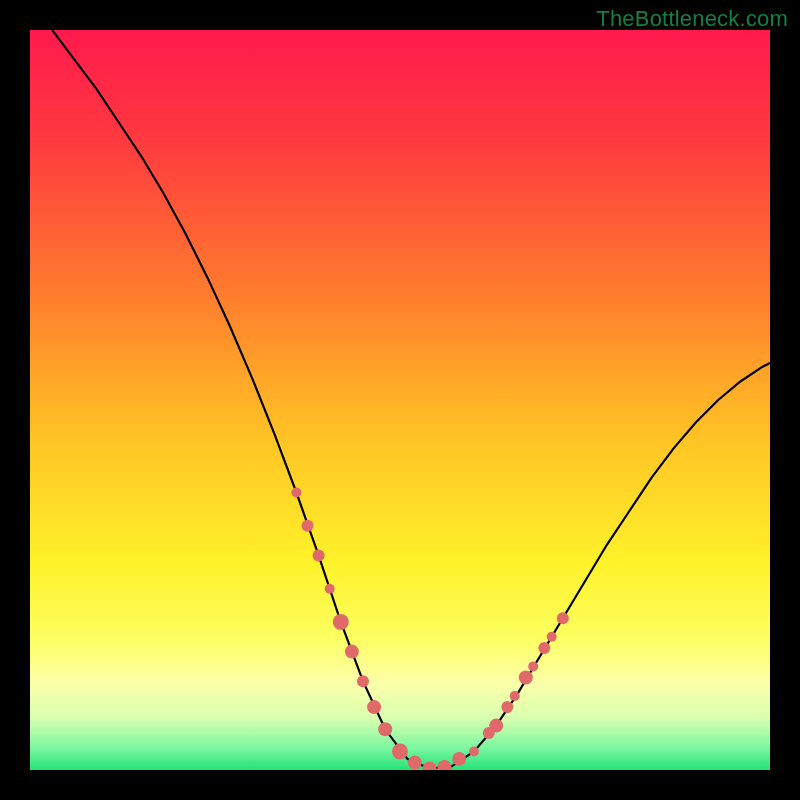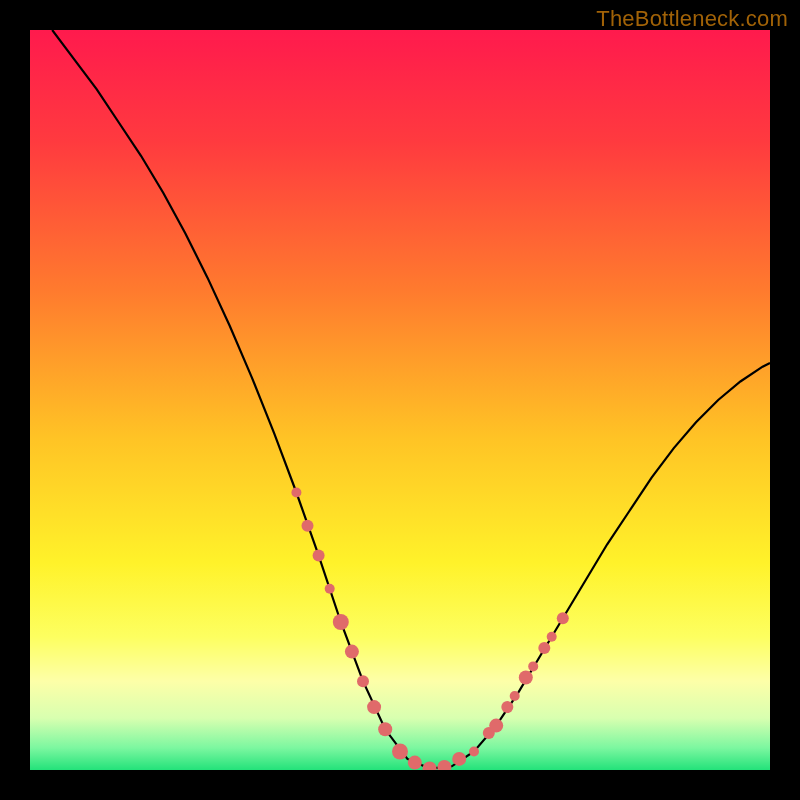--- a/index.html
+++ b/index.html
@@ -23,21 +23,21 @@
     position: absolute;
     left: 0;
     top: 0;
     width: 740px;
     height: 740px;
   }
   .watermark {
     position: absolute;
     top: 6px;
     right: 12px;
-    color: #a16207;
+    color: #15803d;
     font-size: 22px;
     font-weight: 500;
     letter-spacing: 0.2px;
     user-select: none;
   }
   svg { display: block; }
 </style>
 </head>
 <body>
 

